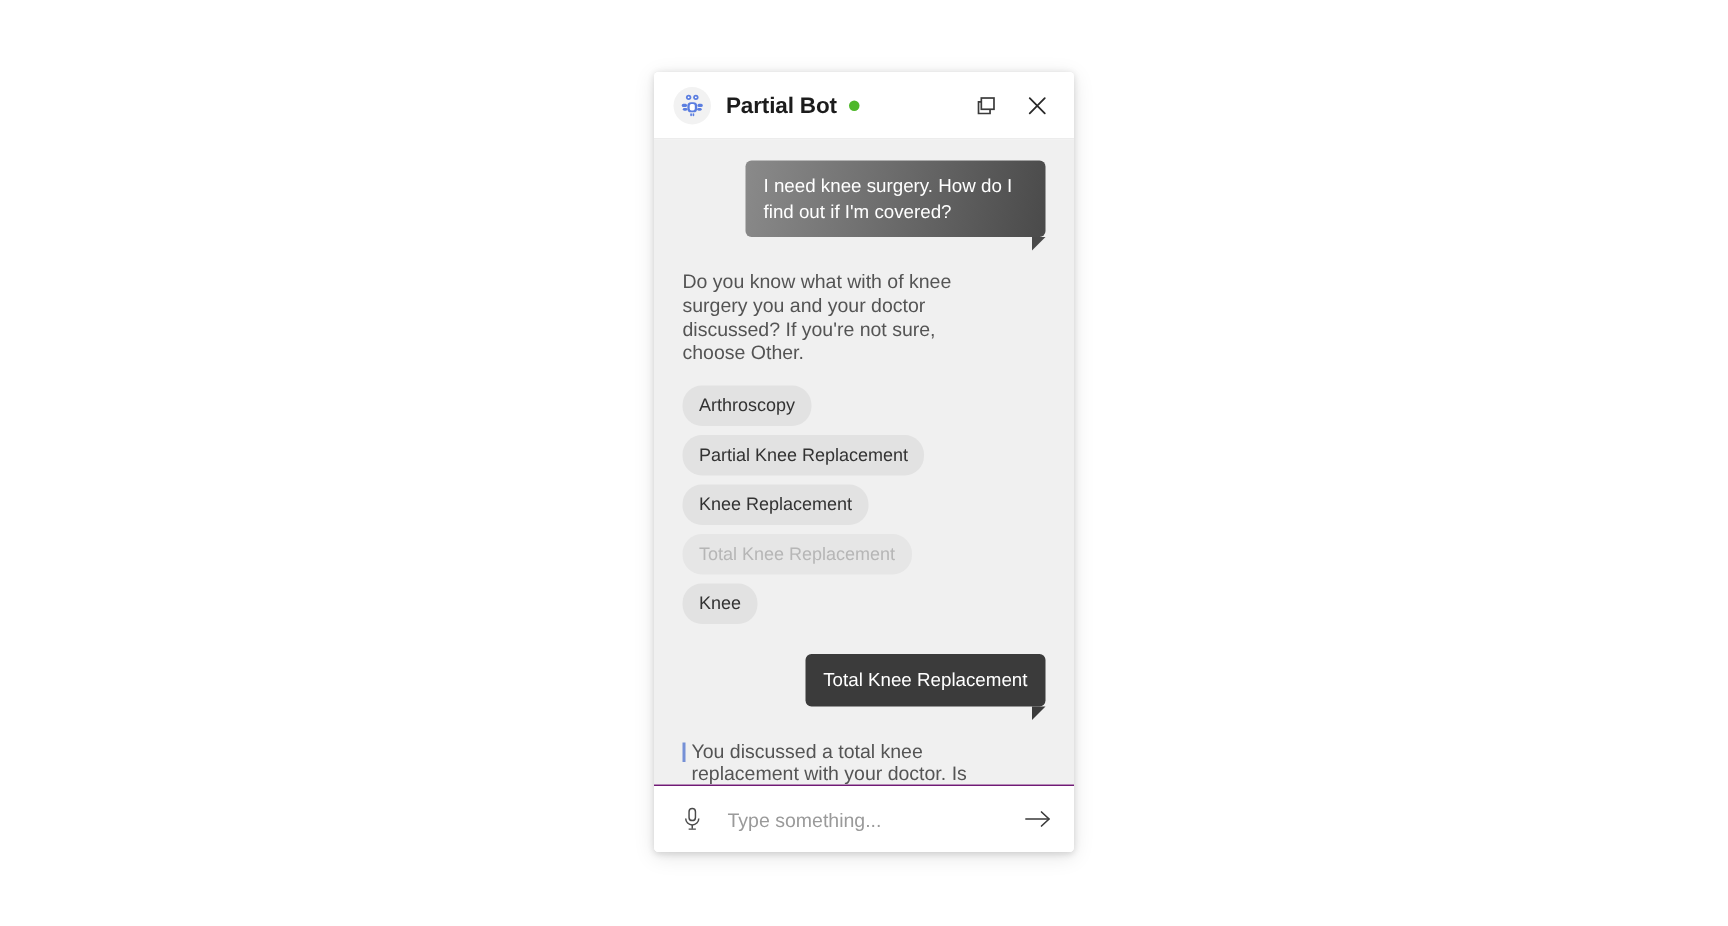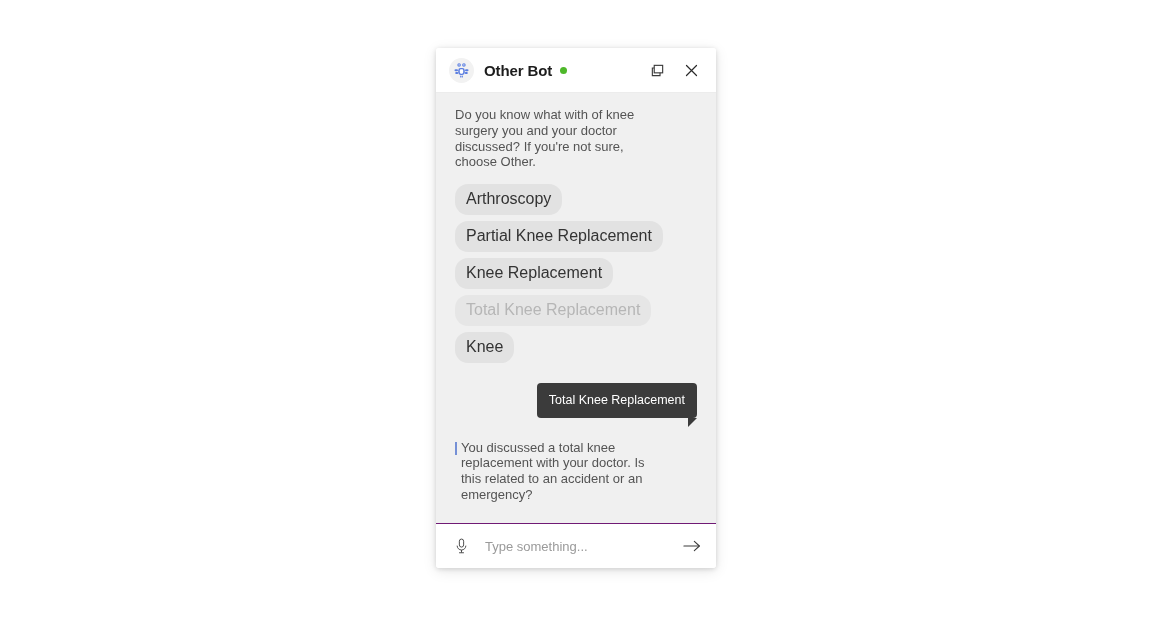--- a/index.html
+++ b/index.html
@@ -151,21 +151,21 @@
   .chips {
     display: flex;
     flex-wrap: wrap;
     gap: 6px 6px;
     margin-top: 14px;
     max-width: 200px;
   }
   .chip {
     background: #e2e2e2;
     color: #333333;
-    font-size: 16px;
+    font-size: 12px;
     line-height: 1;
     padding: 7px 11px 8px 11px;
     border-radius: 13px;
     white-space: nowrap;
     cursor: pointer;
     user-select: none;
   }
   .chip.dimmed {
     background: #e6e6e6;
     color: #b6b6b6;
@@ -233,38 +233,41 @@
         <rect x="7.4" y="8.6" width="9.2" height="9.6" rx="3.4" fill="#5b7ee0"></rect>
         <rect x="9.6" y="10.3" width="4.8" height="6.2" rx="1.6" fill="#ffffff"></rect>
         <rect x="2.1" y="10.1" width="5.0" height="3.1" rx="1.5" fill="#5b7ee0"></rect>
         <rect x="16.9" y="10.1" width="5.0" height="3.1" rx="1.5" fill="#5b7ee0"></rect>
         <rect x="3.1" y="14.0" width="4.3" height="2.8" rx="1.4" fill="#5b7ee0"></rect>
         <rect x="16.6" y="14.0" width="4.3" height="2.8" rx="1.4" fill="#5b7ee0"></rect>
         <rect x="10.1" y="19.0" width="1.6" height="2.8" rx="0.8" fill="#5b7ee0"></rect>
         <rect x="12.3" y="19.0" width="1.6" height="2.8" rx="0.8" fill="#5b7ee0"></rect>
       </svg>
     </div>
-    <div class="bot-title">Other Bot</div>
+    <div class="bot-title">Partial Bot</div>
     <div class="status-dot"></div>
     <div class="header-spacer"></div>
     <div class="header-btn restore">
       <svg width="15" height="15" viewBox="0 0 16 16">
         <rect x="4.5" y="2.5" width="9" height="8" fill="none" stroke="#3a3a3a" stroke-width="1.2"></rect>
         <path d="M4.5 5.3 H2.5 V13.5 H10.7 V10.5" fill="none" stroke="#3a3a3a" stroke-width="1.2"></path>
       </svg>
     </div>
     <div class="header-btn">
       <svg width="13" height="13" viewBox="0 0 14 14">
         <path d="M1.6 1.6 L12.4 12.4 M12.4 1.6 L1.6 12.4" stroke="#2a2a2a" stroke-width="1.3" stroke-linecap="round"></path>
       </svg>
     </div>
   </div>
 
   <div class="chat-body">
 
+    <div class="row-user">
+      <div class="bubble-user grad">I need knee surgery. How do I find out if I'm covered?</div>
+    </div>
 
     <div class="row-bot">
       <div class="bot-text">Do you know what with of knee surgery you and your doctor discussed? If you're not sure, choose Other.</div>
     </div>
     <div class="chips gap-after-chips">
       <div class="chip">Arthroscopy</div>
       <div class="chip">Partial Knee Replacement</div>
       <div class="chip">Knee Replacement</div>
       <div class="chip dimmed">Total Knee Replacement</div>
       <div class="chip">Knee</div>

